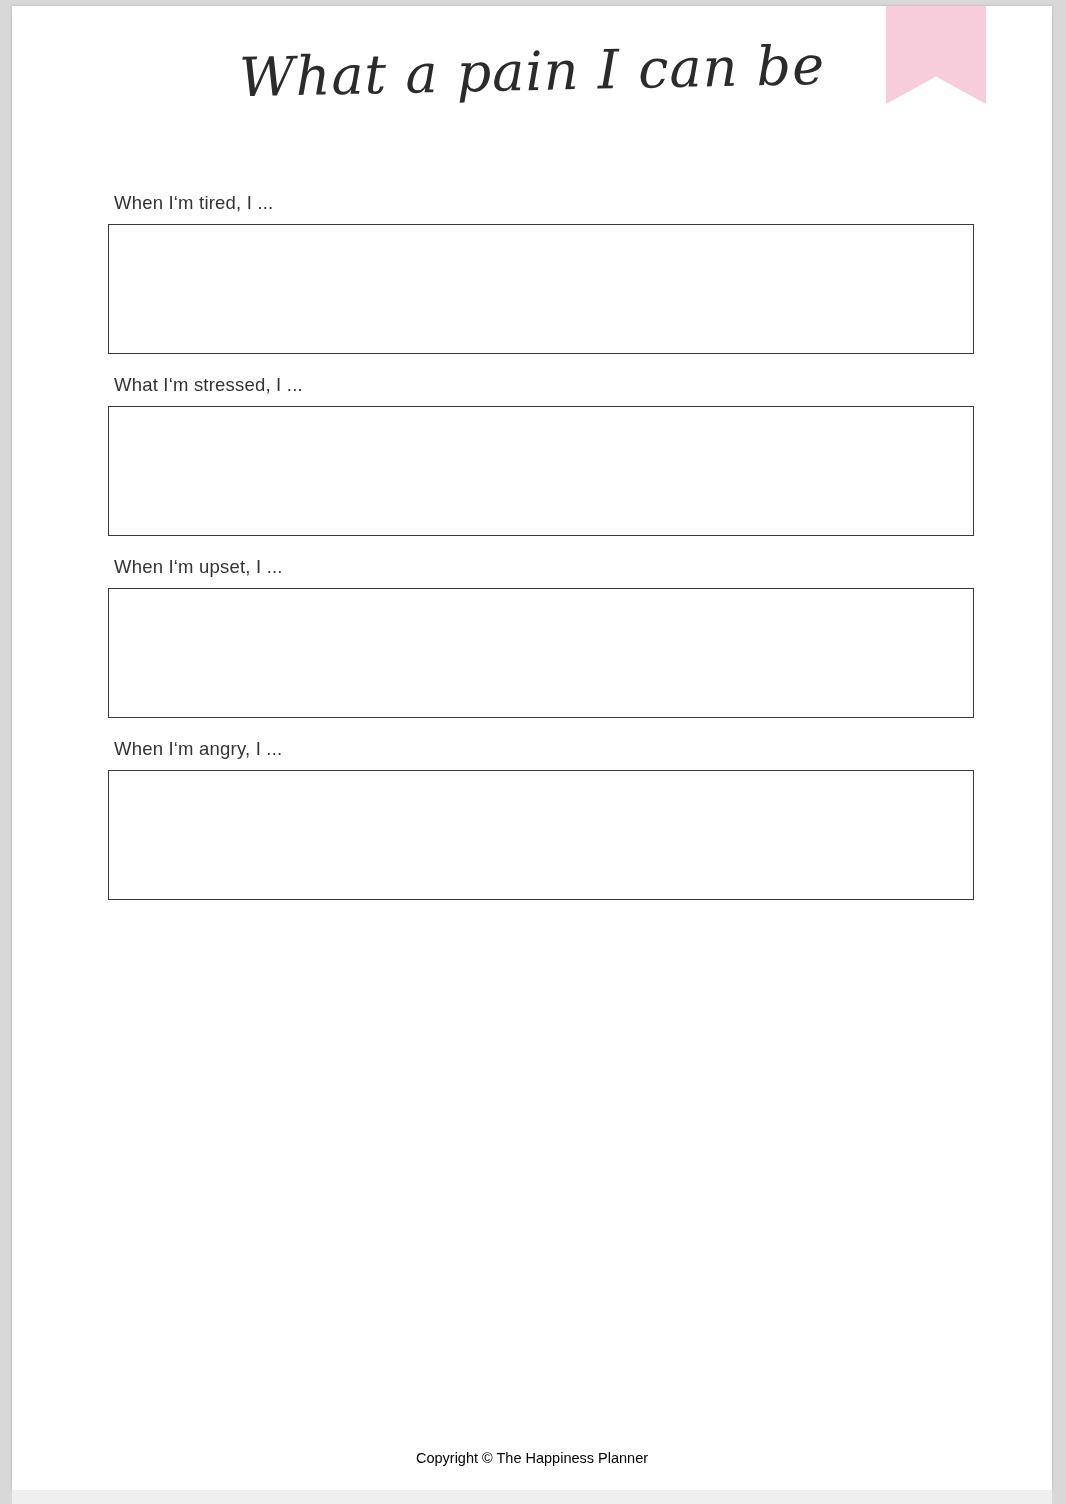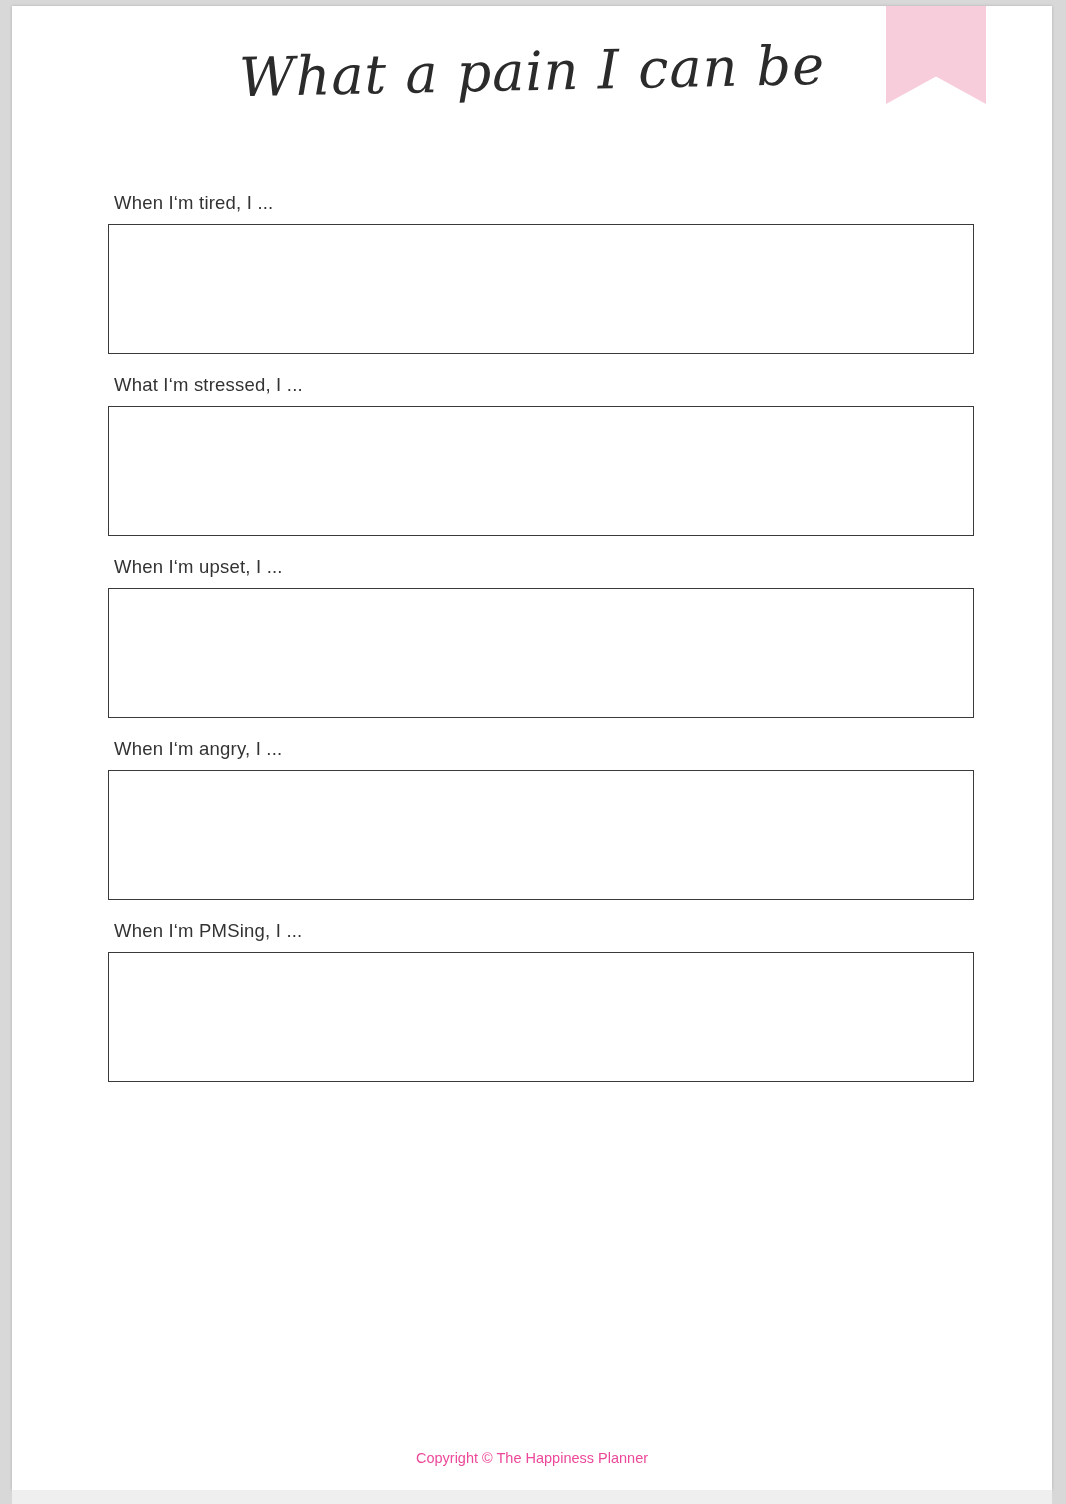--- a/index.html
+++ b/index.html
@@ -77,21 +77,21 @@
     padding: 8px 10px;
     display: block;
   }
   .footer {
     position: absolute;
     left: 0;
     right: 0;
     bottom: 24px;
     text-align: center;
     font-size: 14.5px;
-    color: #ec4899;
+    color: #000000;
   }
   .bottom-shade {
     position: absolute;
     left: 12px;
     bottom: 0;
     width: 1040px;
     height: 14px;
     background: #efefef;
   }
 </style>
@@ -120,23 +120,19 @@
       <div class="field-label">When I‘m upset, I ...</div>
       <textarea class="field-box" placeholder="" style=""></textarea>
     </div>
 
     <div class="field">
       <div class="field-label">When I‘m angry, I ...</div>
       <textarea class="field-box" placeholder="" style=""></textarea>
     </div>
 
 
-    <div class="field">
-      <div class="field-label">When I‘m PMSing, I ...</div>
-      <textarea class="field-box" placeholder="" style=""></textarea>
-    </div>
 
   </div>
 
   <div class="footer">Copyright © The Happiness Planner</div>
 </div>
 
 <div class="bottom-shade"></div>
 
 </body></html>

